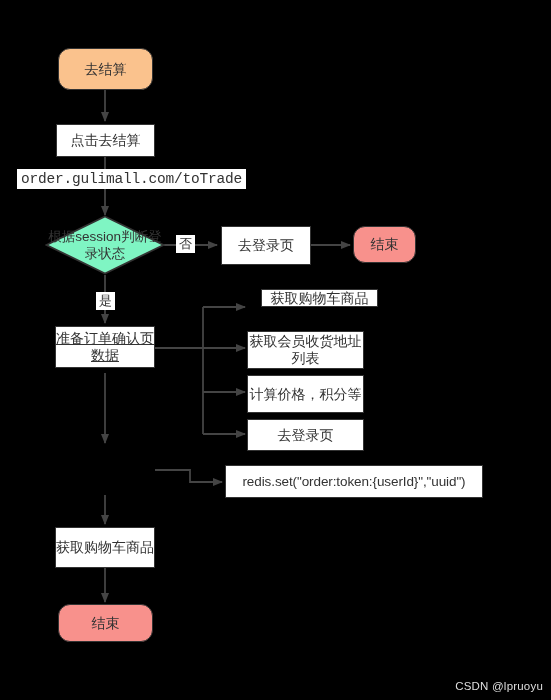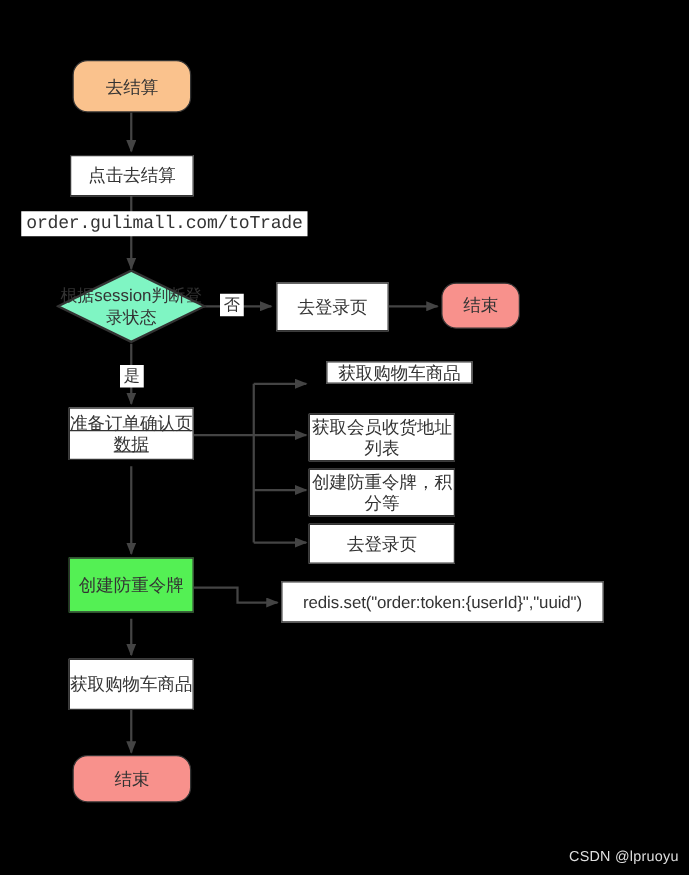--- a/index.html
+++ b/index.html
@@ -171,30 +171,27 @@
 
   <div class="node process" style="left:261px; top:289px; width:117px; height:18px;">
     <span>获取购物车商品</span>
   </div>
 
   <div class="node process" style="left:247px; top:331px; width:117px; height:38px;">
     <span>获取会员收货地址列表</span>
   </div>
 
   <div class="node process" style="left:247px; top:375px; width:117px; height:38px;">
-    <span>创建防重令牌，积分等</span>
+    <span>计算价格，积分等</span>
   </div>
 
   <div class="node process" style="left:247px; top:419px; width:117px; height:32px;">
     <span>去登录页</span>
   </div>
 
-  <div class="node process" style="left:55px; top:446px; width:100px; height:44px; background:#54f054;">
-    <span>创建防重令牌</span>
-  </div>
 
   <div class="node process code" style="left:225px; top:465px; width:258px; height:33px;">
     <span>redis.set("order:token:{userId}","uuid")</span>
   </div>
 
   <div class="node process" style="left:55px; top:527px; width:100px; height:41px;">
     <span>获取购物车商品</span>
   </div>
 
   <div class="node terminator" style="left:58px; top:604px; width:95px; height:38px; background:#f8918c;">

